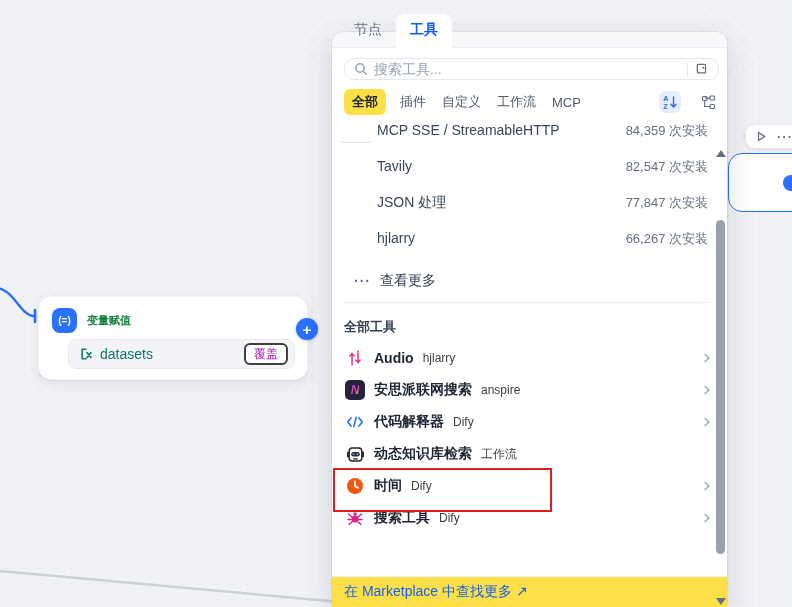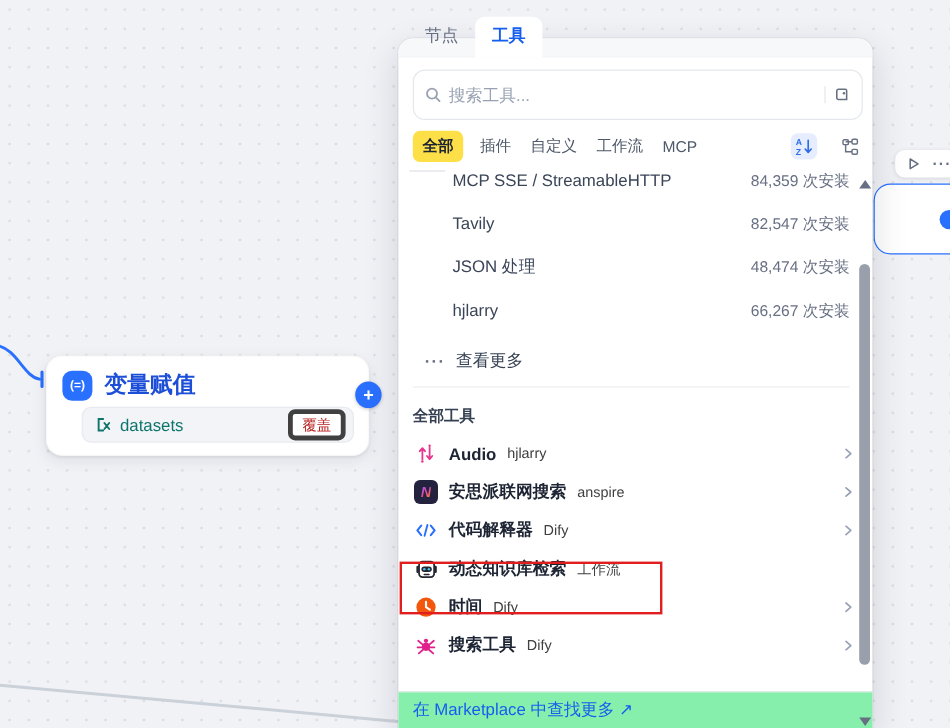--- a/index.html
+++ b/index.html
@@ -21,34 +21,34 @@
     background:#fff; border-radius:14px; z-index:2;
     box-shadow:0 1px 2px rgba(16,24,40,.06), 0 4px 12px rgba(16,24,40,.08);
     border:1px solid rgba(16,24,40,.04);
   }
   .wf-node-head { display:flex; align-items:center; gap:10px; padding:11px 14px 8px 13px; }
   .wf-node-icon {
     width:25px; height:25px; border-radius:8px; background:#2970FF; color:#fff;
     display:flex; align-items:center; justify-content:center;
     font-size:10px; font-weight:700; letter-spacing:0;
   }
-  .wf-node-title { font-size:19px; font-weight:700; color:#1d4ed8; }
+  .wf-node-title { font-size:11px; font-weight:700; color:#15803d; }
   .wf-plus {
     position:absolute; right:-11px; top:21px; width:22px; height:22px; border-radius:50%;
     background:#2970FF; color:#fff; display:flex; align-items:center; justify-content:center;
     font-size:15px; font-weight:700; box-shadow:0 1px 3px rgba(16,24,40,.25); cursor:pointer;
   }
   .wf-var-row {
     position:absolute; left:29px; right:12px; bottom:10px; height:30px;
     background:#f2f4f7; border:1px solid #e7eaef; border-radius:8px;
     display:flex; align-items:center; padding:0 6px 0 9px; gap:6px;
   }
   .wf-var-name { font-size:14px; color:#0e756c; flex:1; }
   .wf-var-badge {
-    font-size:12px; color:#b91c1c; background:#fff; border:4px solid #404040;
+    font-size:12px; color:#a21caf; background:#fff; border:2px solid #404040;
     border-radius:6px; padding:2px 8px; line-height:14px;
   }
 
   .mini-toolbar {
     position:absolute; left:746px; top:125px; height:23px; width:60px; z-index:2;
     background:#fff; border-radius:8px; box-shadow:0 1px 4px rgba(16,24,40,.12);
     display:flex; align-items:center; gap:9px; padding:0 9px; color:#676f83;
   }
   .mini-toolbar .dots { font-size:13px; letter-spacing:1px; font-weight:700; line-height:1; }
 
@@ -70,21 +70,21 @@
   .panel-header {
     height:16px; background:#f7f8fa; border-radius:12px 12px 0 0;
     border-bottom:1px solid #ebedf1; display:flex; align-items:flex-end; padding-left:12px;
   }
   .tab { font-size:14px; padding:7px 10px 8px 10px; color:#676f83; cursor:pointer; }
   .tab.active {
     background:#fff; color:#155eef; font-weight:700; border-radius:8px 8px 0 0;
     margin-left:4px; margin-bottom:-1px; padding:7px 14px 9px 14px;
   }
   .search-box {
-    margin:10px 8px 0 12px; height:42px; border:1px solid #e4e7ec; border-radius:10px;
+    margin:10px 8px 0 12px; height:22px; border:1px solid #e4e7ec; border-radius:10px;
     background:#fff; display:flex; align-items:center; padding:0 9px; gap:6px;
   }
   .search-box input {
     border:none; outline:none; flex:1; font-size:14px; color:#354052; background:transparent;
     font-family:inherit; min-width:0;
   }
   .search-box input::placeholder { color:#98a2b3; }
   .search-divider { width:1px; height:14px; background:#e4e7ec; }
   .filter-row {
     margin:10px 8px 0 12px; height:24px; display:flex; align-items:center; gap:16px;
@@ -121,21 +121,21 @@
     -webkit-background-clip:text; background-clip:text; color:transparent;
   }
 
   .red-box {
     position:absolute; left:1px; top:436px; width:219px; height:44px;
     border:2px solid #e01e1e; pointer-events:none; z-index:6;
   }
 
   .panel-footer {
     position:absolute; left:0; right:0; bottom:0; height:31px;
-    border-top:1px solid #ebedf1; background:#86efac; display:flex; align-items:center; padding:0 12px;
+    border-top:1px solid #ebedf1; background:#fde047; display:flex; align-items:center; padding:0 12px;
   }
   .marketplace-link { font-size:14px; color:#155eef; cursor:pointer; }
 
   
   .scrollbar { position:absolute; left:383px; top:116px; width:11px; height:459px; z-index:7; }
   .scroll-arrow-up, .scroll-arrow-down { position:absolute; left:1px; width:0; height:0; cursor:pointer; }
   .scroll-arrow-up { top:2px; border-left:5px solid transparent; border-right:5px solid transparent; border-bottom:7px solid #676f83; }
   .scroll-arrow-down { bottom:2px; border-left:5px solid transparent; border-right:5px solid transparent; border-top:7px solid #676f83; }
   .scroll-thumb { position:absolute; left:1px; top:72px; width:9px; height:334px; background:#9aa0ab; border-radius:5px; cursor:grab; }
 </style>
@@ -229,21 +229,21 @@
     <div class="pop-row">
       <span class="pop-name">MCP SSE / StreamableHTTP</span>
       <span class="pop-installs">84,359 次安装</span>
     </div>
     <div class="pop-row">
       <span class="pop-name">Tavily</span>
       <span class="pop-installs">82,547 次安装</span>
     </div>
     <div class="pop-row">
       <span class="pop-name">JSON 处理</span>
-      <span class="pop-installs">48,474 次安装</span>
+      <span class="pop-installs">77,847 次安装</span>
     </div>
     <div class="pop-row">
       <span class="pop-name">hjlarry</span>
       <span class="pop-installs">66,267 次安装</span>
     </div>
 
     <div class="view-more">
       <span class="dots-icon">···</span>
       <span class="view-more-label">查看更多</span>
     </div>

